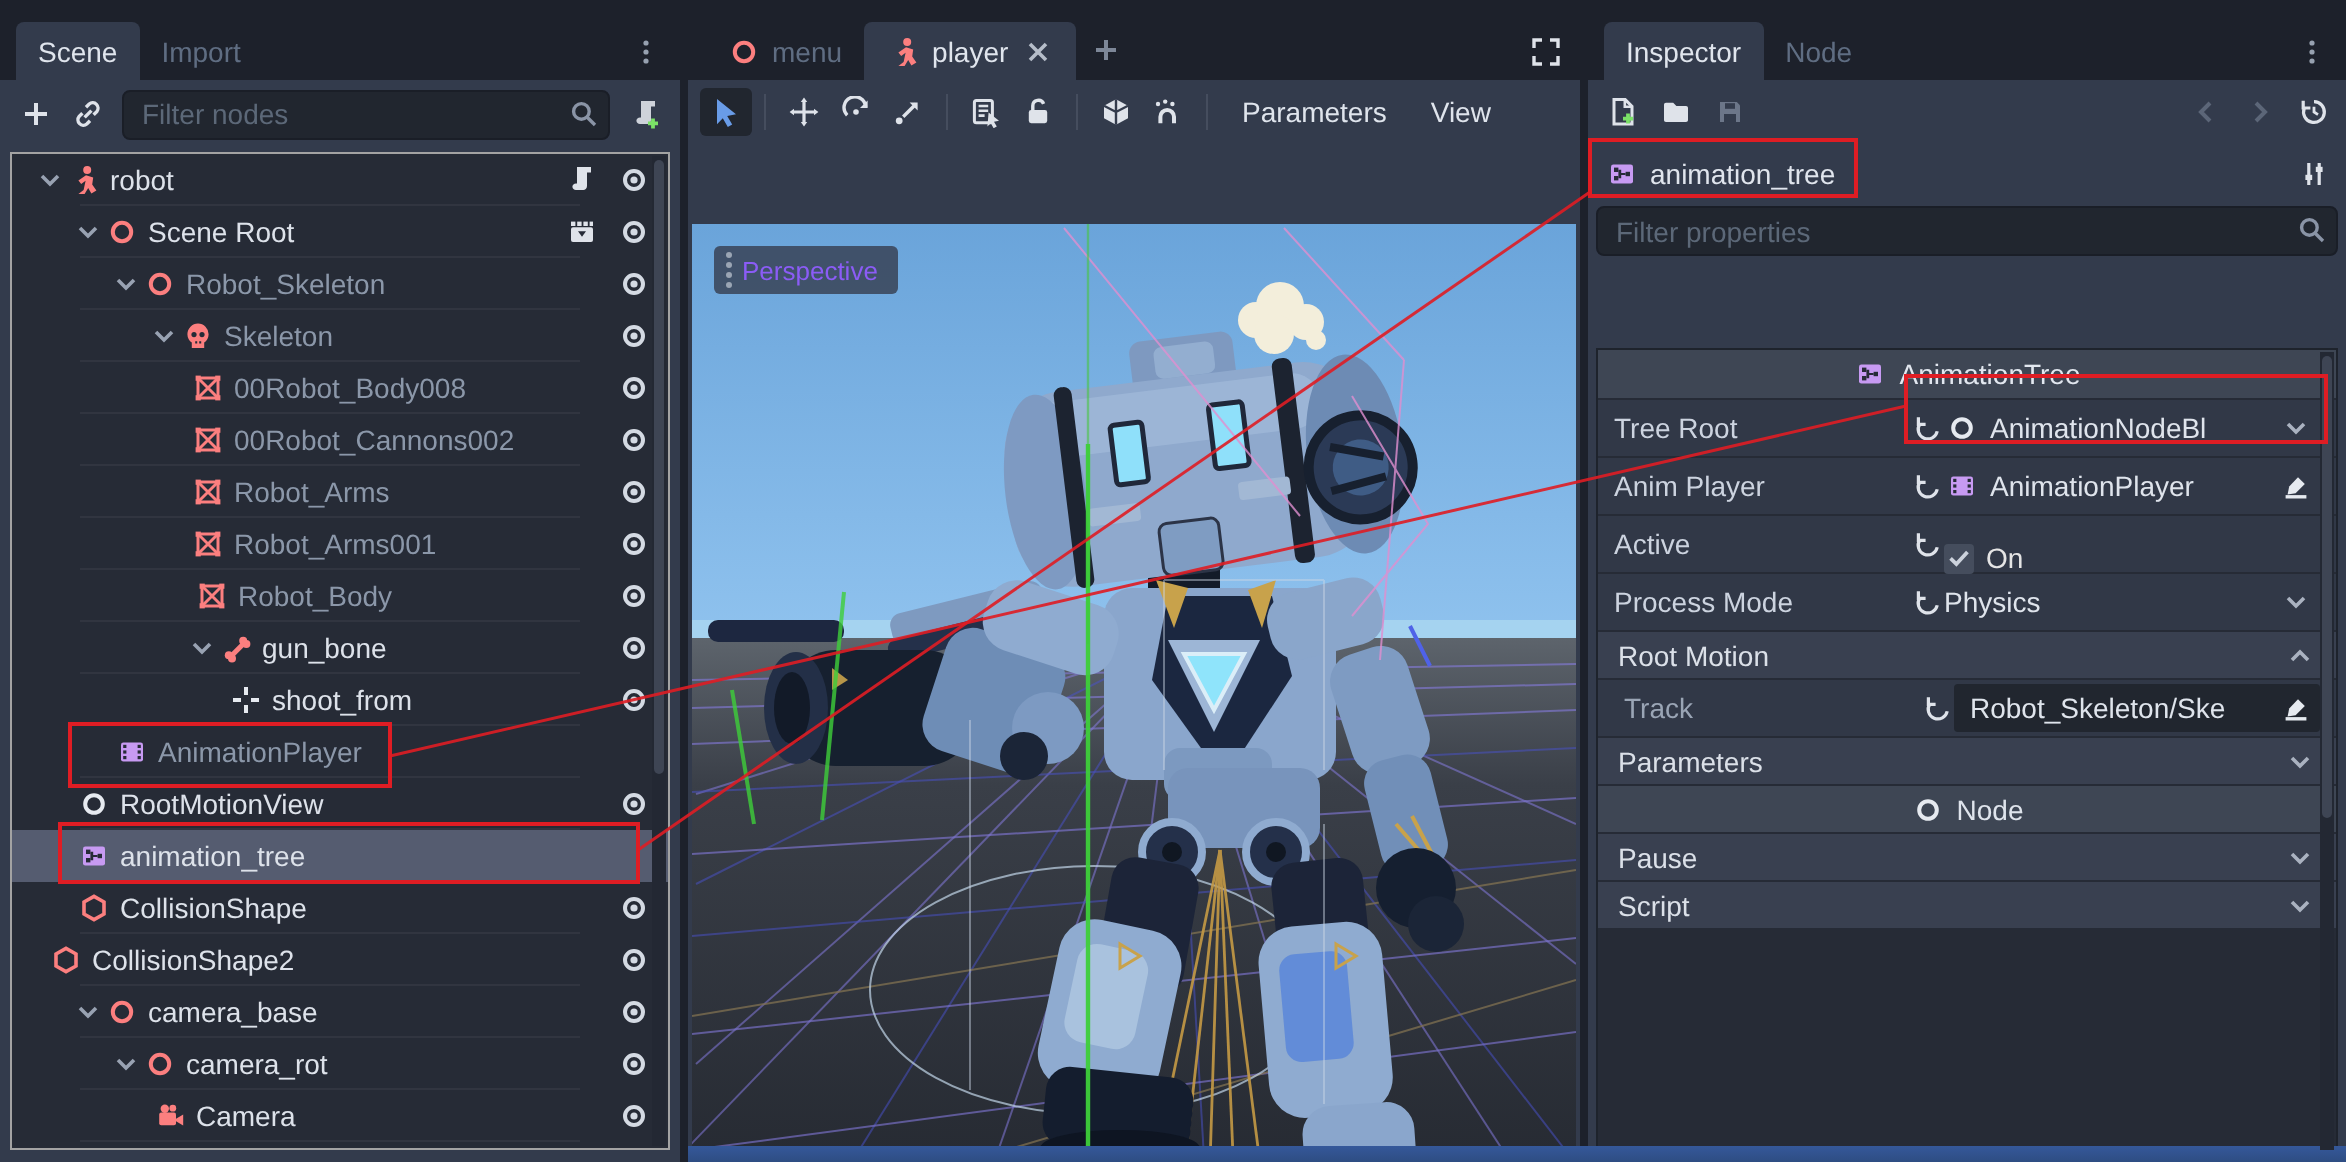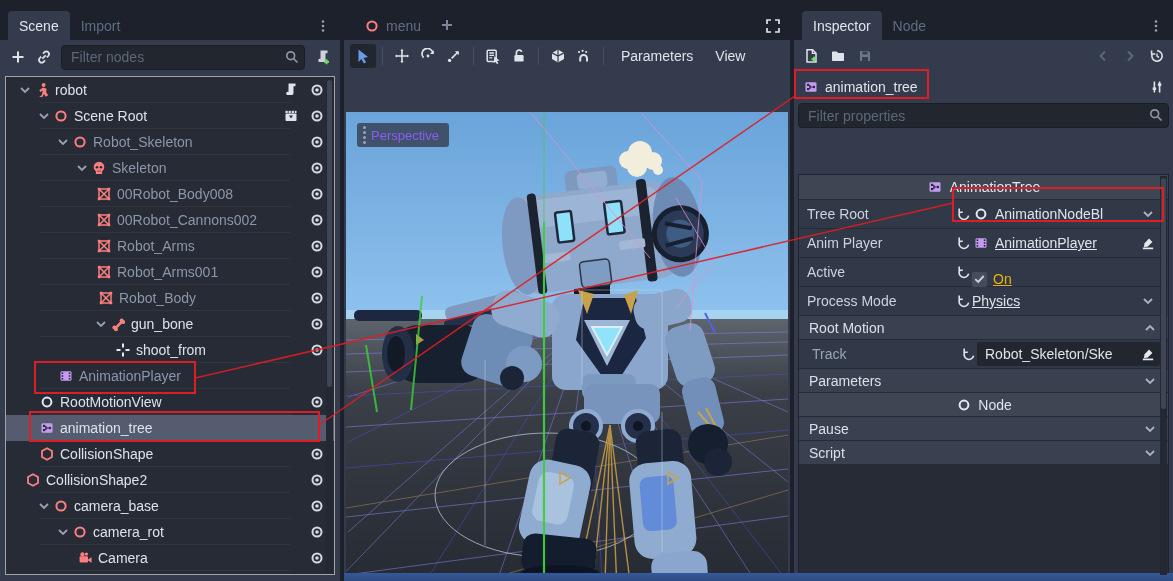--- a/index.html
+++ b/index.html
@@ -52,22 +52,22 @@
   .node-bar{height:30px;display:flex;align-items:center;gap:6px;padding:0 8px;color:#e0e5ed;font-size:14px;}
   .insp-filter{height:28px;padding:1px 4px;}
   .props{position:absolute;top:134px;left:4px;right:4px;bottom:4px;background:#262b36;border:1px solid #1e232c;overflow:hidden;}
   .prow{display:flex;align-items:center;font-size:14px;position:relative;}
   .prow.prop{height:28px;background:#313847;border-bottom:1px solid #262b36;padding-left:8px;}
   .prow.category{height:24px;background:#3e4654;justify-content:center;color:#e2e7ef;gap:6px;border-bottom:1px solid #262b36;}
   .prow.subcategory{height:23px;background:#3e4654;justify-content:center;color:#dfe4ec;gap:6px;border-bottom:1px solid #262b36;}
   .prow.section{height:23px;background:#394050;color:#dbe0e8;padding:0 10px;border-bottom:1px solid #262b36;}
   .plabel{width:148px;color:#ccd3df;white-space:nowrap;overflow:hidden;}
   .plabel.dim{color:#9aa5b5;padding-left:5px;}
-  .pval{flex:1;display:flex;align-items:center;gap:6px;color:#dfe4ec;white-space:nowrap;overflow:hidden;text-decoration:underline;}
-  .pval.accent{color:#eab308;margin-top:14px;}
+  .pval{flex:1;display:flex;align-items:center;gap:6px;color:#dfe4ec;white-space:nowrap;overflow:hidden;}
+  .pval.accent{color:#e5e5e5;margin-top:14px;}
   .pval .vtext{overflow:hidden;text-overflow:clip;}
   .dark-field{flex:1;display:flex;align-items:center;background:#21262f;border-radius:2px;height:24px;padding:0 4px 0 8px;color:#dfe4ec;gap:4px;}
   .pright{width:24px;display:flex;justify-content:center;flex:0 0 auto;margin-right:8px;}
   .checkbox{width:15px;height:15px;background:#454d5d;border-radius:2px;display:inline-flex;align-items:center;justify-content:center;}
   .sec-spacer{flex:1}
   .props .vscroll{z-index:5}
   
   #bottom-strip{position:absolute;left:344px;right:0;top:573px;height:8px;background:linear-gradient(#40669f,#2e4d82);}
   #anno{position:absolute;left:0;top:0;z-index:99;pointer-events:none;}
 </style>
@@ -547,20 +547,34 @@
 
 <div class="panel" id="center-panel">
   <div class="tabstrip">
     <div class="tab">
       <span class="icn" id="t-menu-ic">
           <svg width="16" height="16" viewBox="0 0 16 16">
             <circle cx="8" cy="8" r="4.6" stroke="#fc7f7f" stroke-width="2" fill="none"></circle>
           </svg>
         </span>
       <span>menu</span>
+    </div>
+    <div class="tab active">
+      <span class="icn" id="t-player-ic">
+          <svg width="16" height="16" viewBox="0 0 16 16">
+            <circle cx="9.6" cy="3" r="2" fill="#fc7f7f"></circle>
+            <path d="M9 5.6 5.2 8.3 6.6 10l2.2-1.6L7.8 13l-2.6 2h3.1l1.8-3 1.6 2.7 2.5-1.4-2.1-3.1.5-3.4z" fill="#fc7f7f"></path>
+          </svg>
+        </span>
+      <span>player</span>
+      <span class="icn" id="t-close">
+          <svg width="16" height="16" viewBox="0 0 16 16">
+            <path d="M4 4l8 8M12 4l-8 8" stroke="#b6bdc9" stroke-width="1.8"></path>
+          </svg>
+        </span>
     </div>
     <span class="icn" id="t-plus" style="margin:0 0 7px 6px">
         <svg width="16" height="16" viewBox="0 0 16 16">
           <path d="M8 3v10M3 8h10" stroke="#7d8798" stroke-width="2" fill="none"></path>
         </svg>
       </span>
     <div class="endcap">
         <span class="icn" id="t-expand">
           <svg width="16" height="16" viewBox="0 0 16 16">
             <path d="M2 6V2h4M10 2h4v4M14 10v4h-4M6 14H2v-4" stroke="#dfe3ea" stroke-width="1.7" fill="none"></path>

